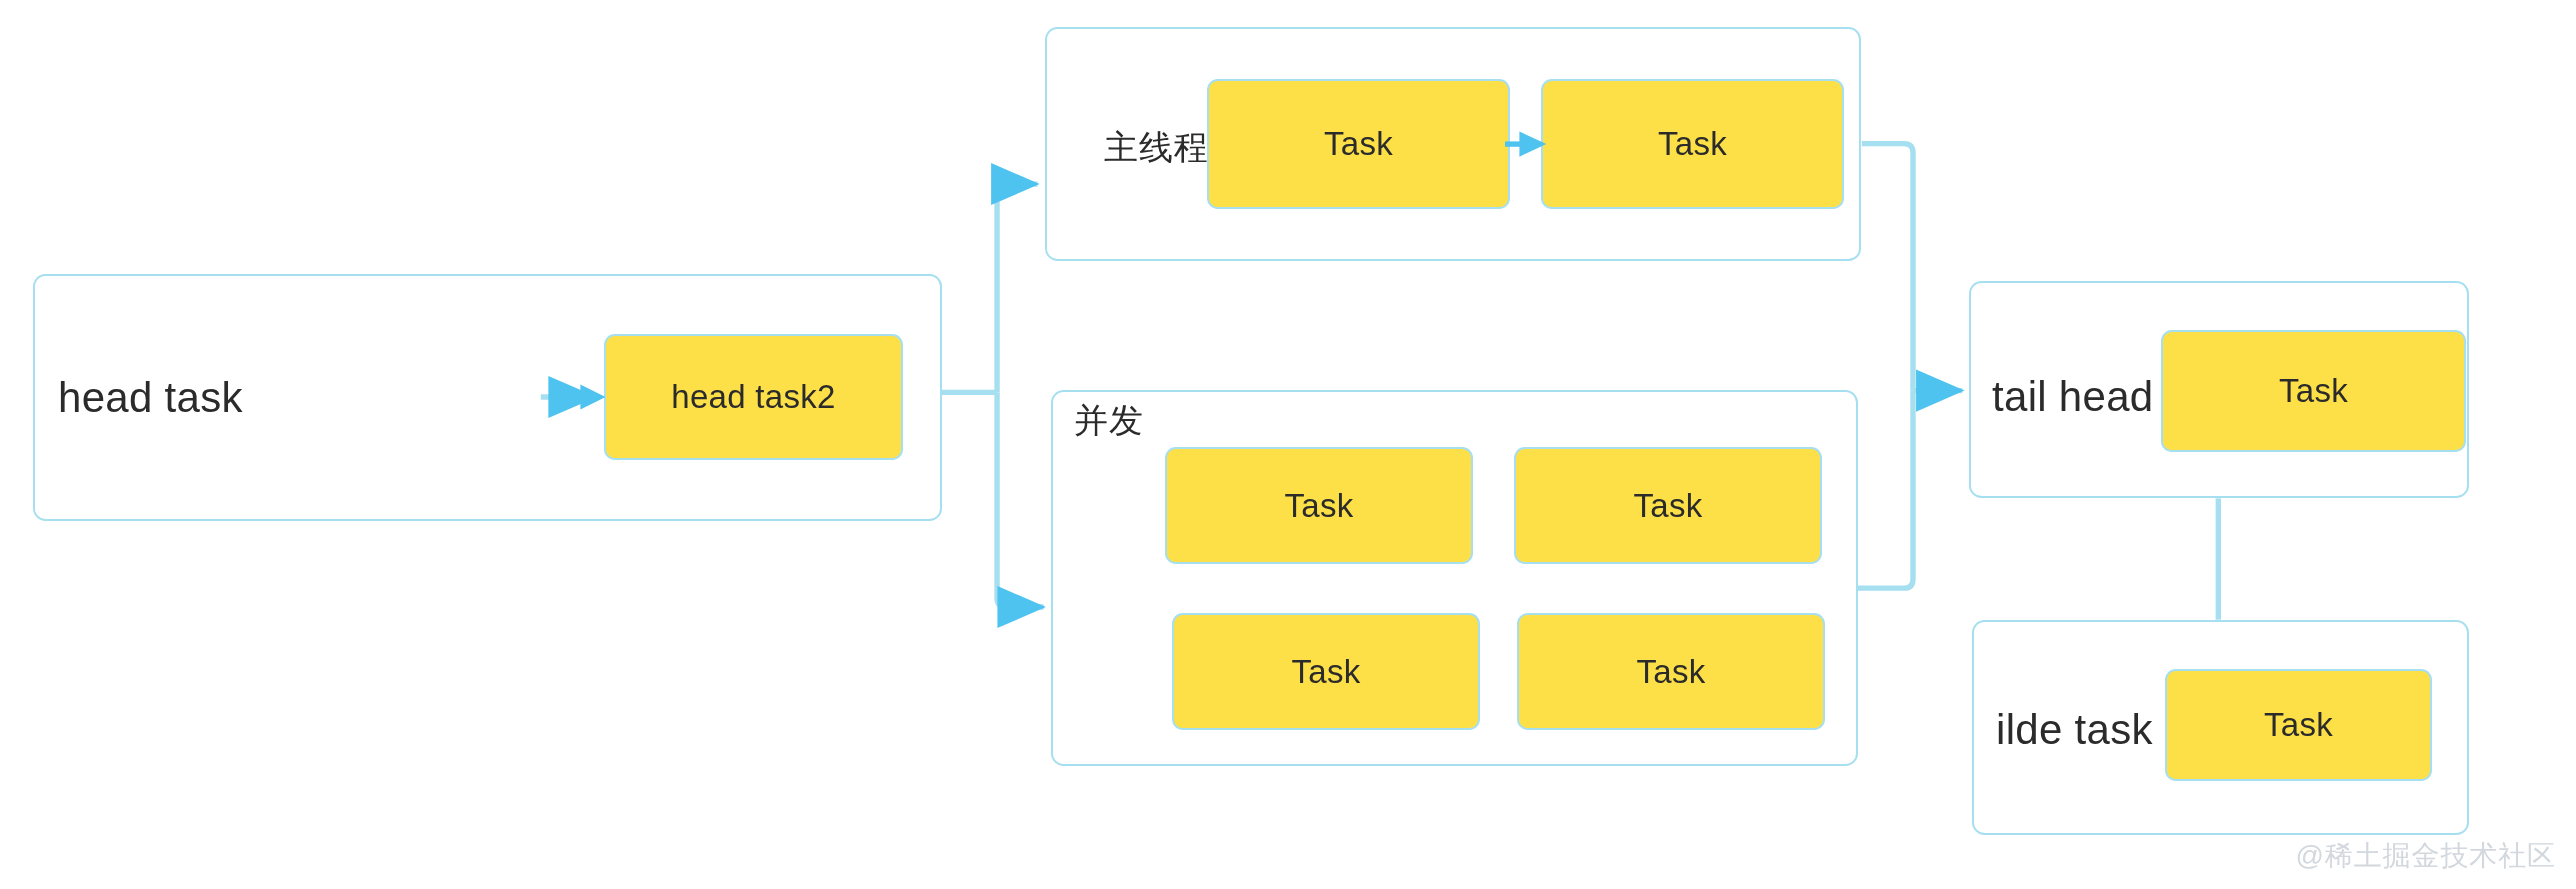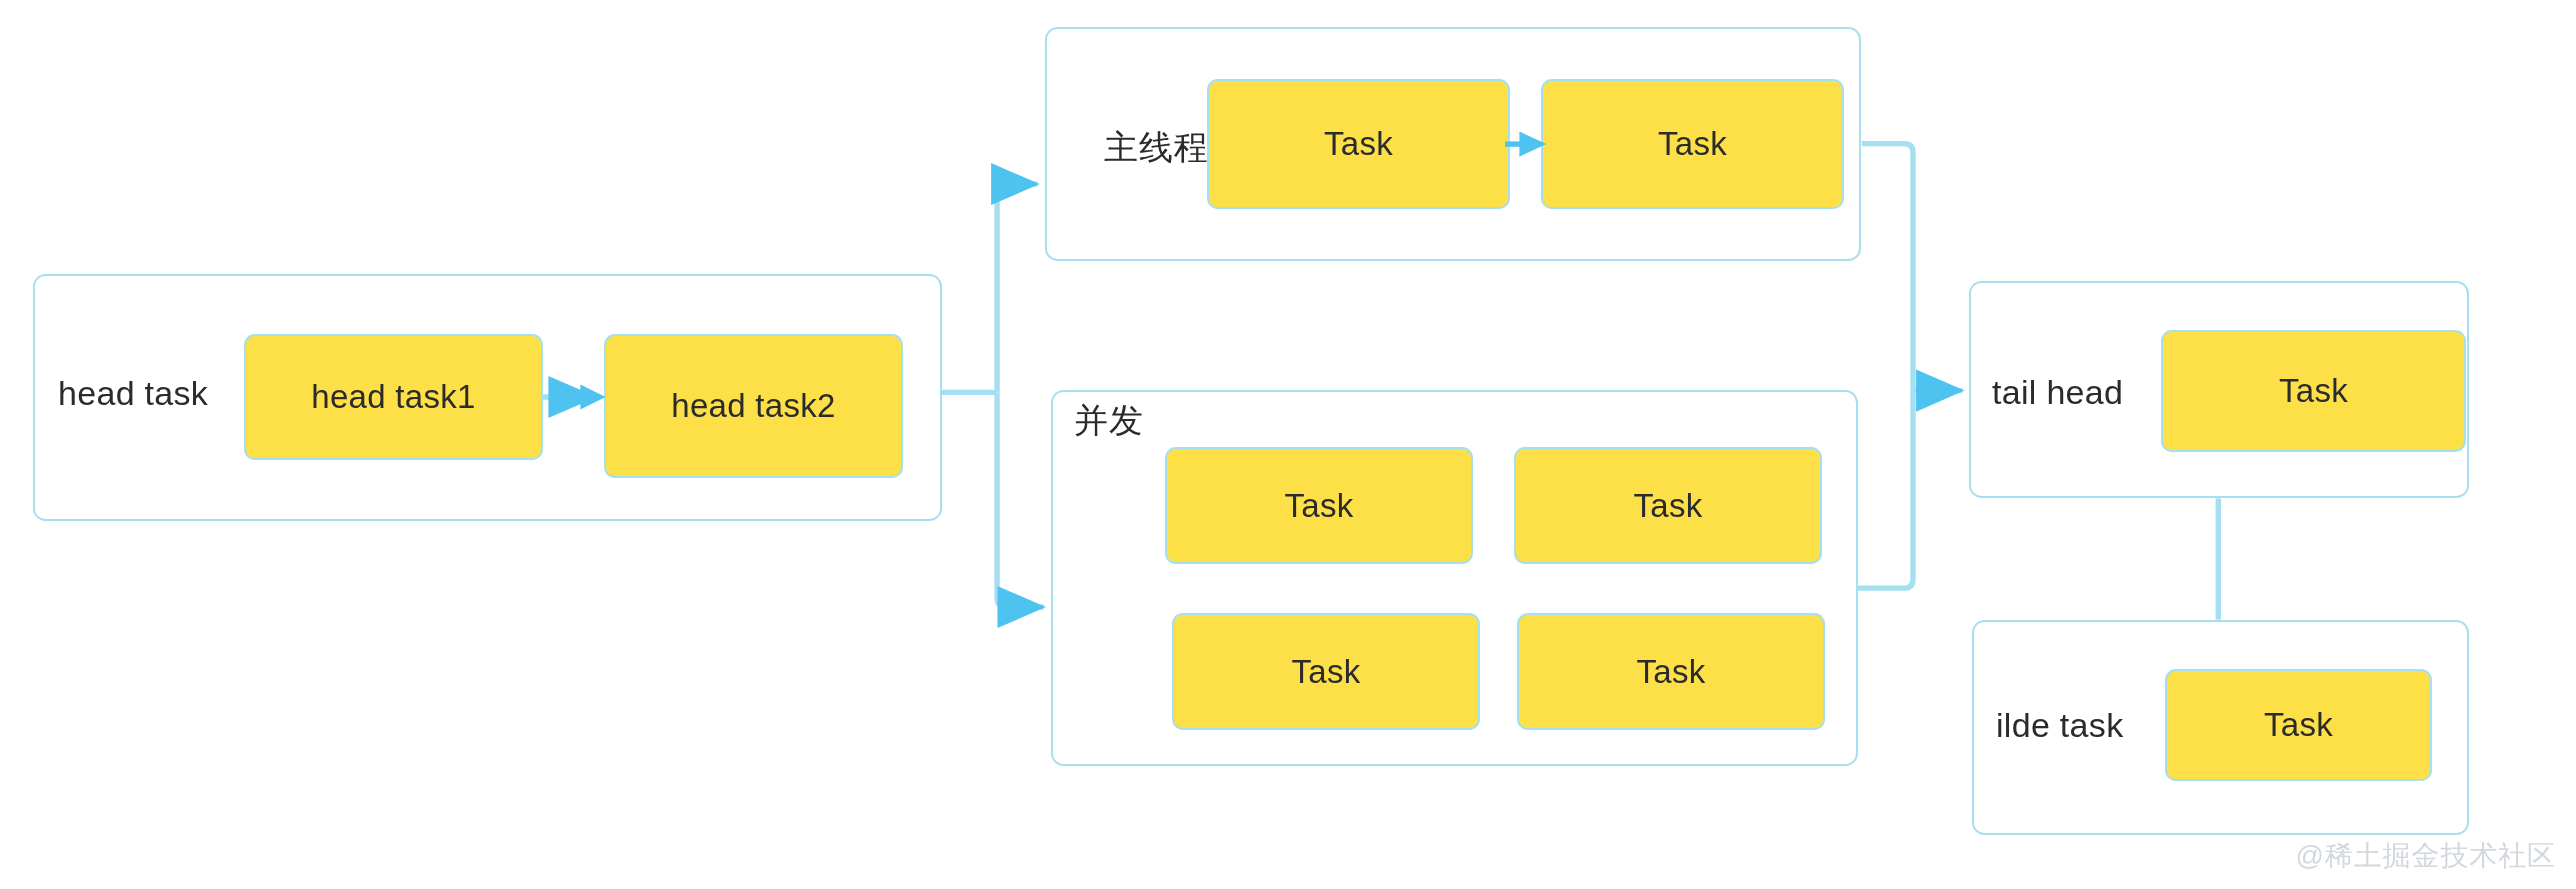--- a/index.html
+++ b/index.html
@@ -34,21 +34,21 @@
     display: flex;
     align-items: center;
     justify-content: center;
     color: #2b2b2b;
     font-size: 33px;
     letter-spacing: 0.3px;
   }
   .glabel {
     position: absolute;
     color: #2b2b2b;
-    font-size: 34px;
+    font-size: 42px;
     white-space: nowrap;
     letter-spacing: 0.3px;
   }
   .glabel.cjk {
     font-size: 34px;
     letter-spacing: 0.9px;
   }
   
   #wires {
     position: absolute;
@@ -92,24 +92,21 @@
 
     <path d="M2130,435 L2185,435" fill="none" stroke="#a5dff0" stroke-width="6" marker-end="url(#ah)"></path>
 
     <path d="M2470,555 L2470,690" fill="none" stroke="#a5dff0" stroke-width="6"></path>
   </svg>
 
   <div class="grp" style="left:33px; top:274px; width:909px; height:247px;">
   </div>
   <div class="glabel" style="left:58px; top:374px;">head task</div>
 
-  <div class="tbox" style="left:244px; top:334px; width:299px; height:126px;">
-    <span>head task1</span>
-  </div>
-  <div class="tbox" style="left:604px; top:334px; width:299px; height:144px;">
+  <div class="tbox" style="left:604px; top:334px; width:299px; height:126px;">
     <span>head task2</span>
   </div>
   <svg style="position:absolute; left:539px; top:370px;" width="72" height="54" viewBox="0 0 80 60">
     <path d="M2,30 L62,30" fill="none" stroke="#a5dff0" stroke-width="6" marker-end="url(#ah)"></path>
     <path d="M46,16 L74,30 L46,44 Z" fill="#4fc3ef"></path>
   </svg>
 
   <div class="grp" style="left:1045px; top:27px; width:816px; height:234px;">
   </div>
   <div class="glabel cjk" style="left:1065px; top:125px;margin-left:39px;">主线程</div>

